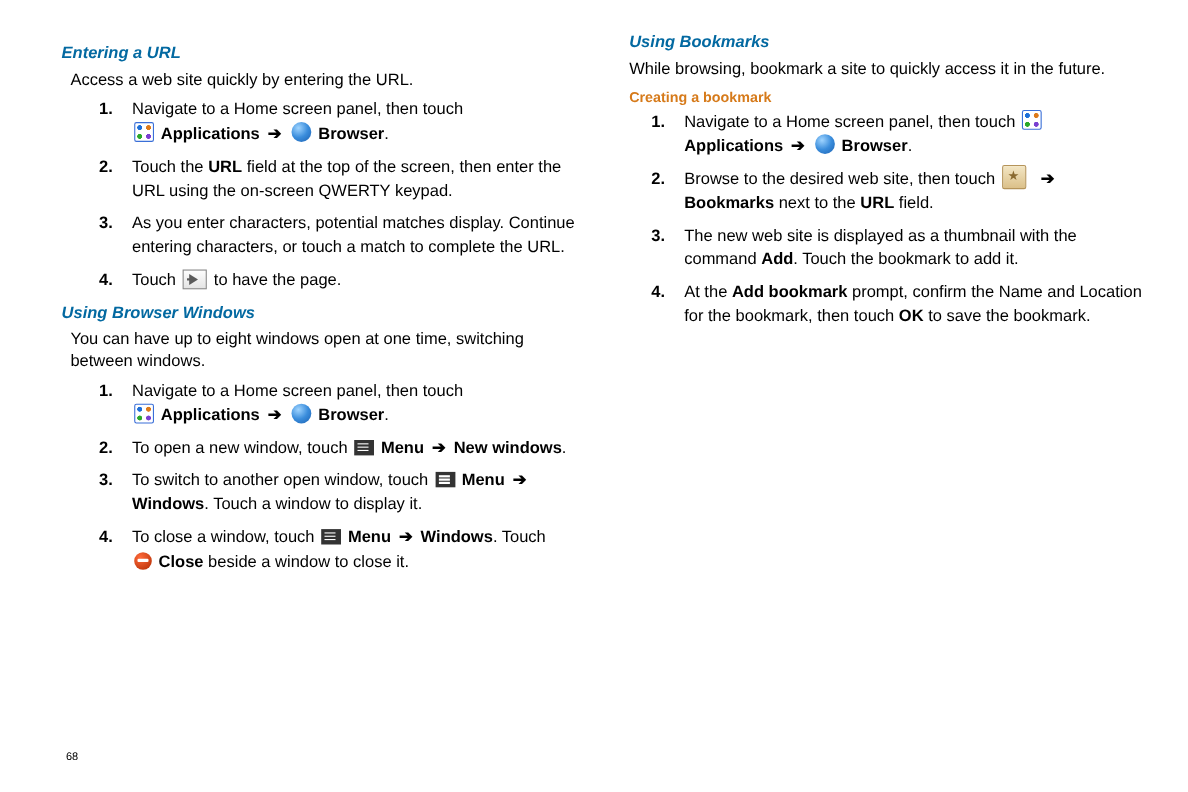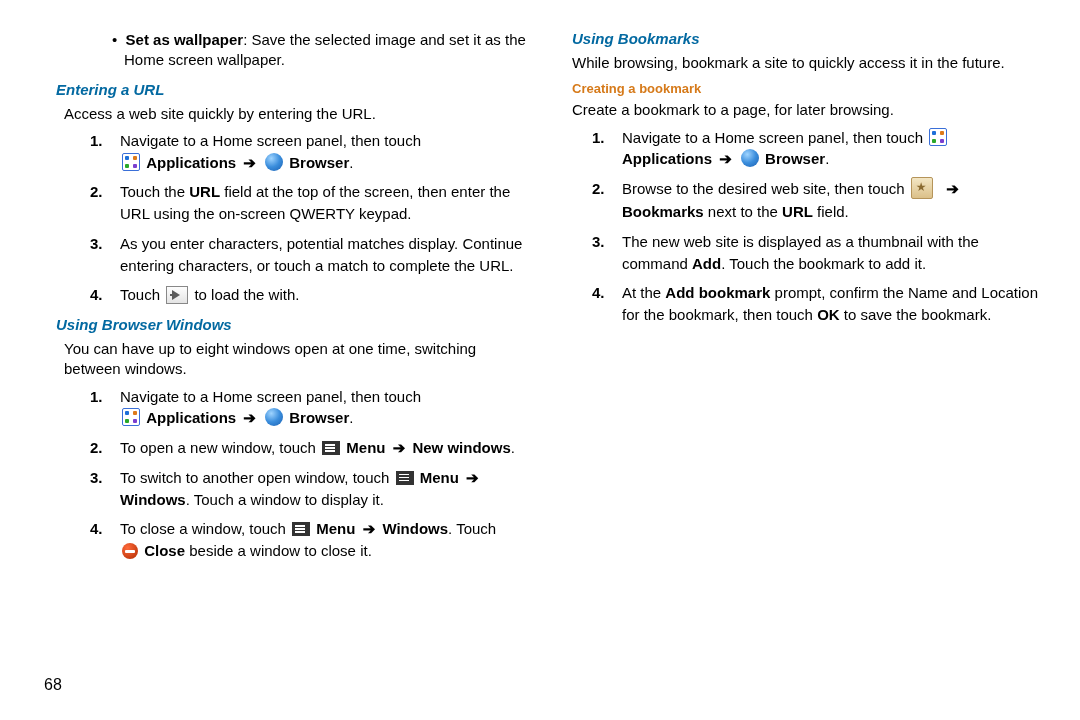--- a/index.html
+++ b/index.html
@@ -68,23 +68,23 @@
     top: 0;
     font-weight: bold;
   }
   .second-line {
     display: block;
     padding-left: 0;
   }
   b { font-weight: bold; }
   .page-num {
     position: absolute;
-    left: 44px;
+    left: 60px;
     bottom: 26px;
-    font-size: 16px;
+    font-size: 10px;
     color: #000;
   }
   .icon {
     display: inline-block;
     vertical-align: middle;
     margin: 0 2px;
   }
   .icon-apps {
     width: 18px; height: 18px;
     position: relative;
@@ -174,23 +174,20 @@
   }
   .arrow { font-weight: bold; margin: 0 3px; }
 </style>
 </head>
 <body>
 
 <div class="page">
 
   <div class="col">
 
-    <span class="bullet-line">•&nbsp;
-      <b>Set as wallpaper</b><span>: Save the selected image and set it as the Home screen wallpaper.</span>
-    </span>
 
     <div class="h-blue">Entering a URL</div>
     <div class="intro">Access a web site quickly by entering the URL.</div>
 
     <ol class="steps">
       <li>
         <span class="num">1.</span>
         <span>Navigate to a Home screen panel, then touch</span>
         <span class="second-line">
           <span class="icon icon-apps"></span>
@@ -205,21 +202,21 @@
         <span>Touch the </span><b>URL</b><span> field at the top of the screen, then enter the URL using the on-screen QWERTY keypad.</span>
       </li>
       <li>
         <span class="num">3.</span>
         <span>As you enter characters, potential matches display. Continue entering characters, or touch a match to complete the URL.</span>
       </li>
       <li>
         <span class="num">4.</span>
         <span>Touch </span>
         <span class="icon icon-go"></span>
-        <span> to load the with.</span>
+        <span> to have the page.</span>
       </li>
     </ol>
 
     <div class="h-blue">Using Browser Windows</div>
     <div class="intro">You can have up to eight windows open at one time, switching between windows.</div>
 
     <ol class="steps">
       <li>
         <span class="num">1.</span>
         <span>Navigate to a Home screen panel, then touch</span>
@@ -260,21 +257,20 @@
         </span>
       </li>
     </ol>
   </div>
 
   <div class="col">
     <div class="h-blue" style="margin-top:0">Using Bookmarks</div>
     <div class="intro-col2">While browsing, bookmark a site to quickly access it in the future.</div>
 
     <div class="h-orange">Creating a bookmark</div>
-    <div class="intro-col2">Create a bookmark to a page, for later browsing.</div>
 
     <ol class="steps" style="margin-left:20px">
       <li>
         <span class="num">1.</span>
         <span>Navigate to a Home screen panel, then touch </span>
         <span class="icon icon-apps"></span>
         <span class="second-line">
           <b>Applications</b>
           <span class="arrow">➔</span>
           <span class="icon icon-browser"></span>

